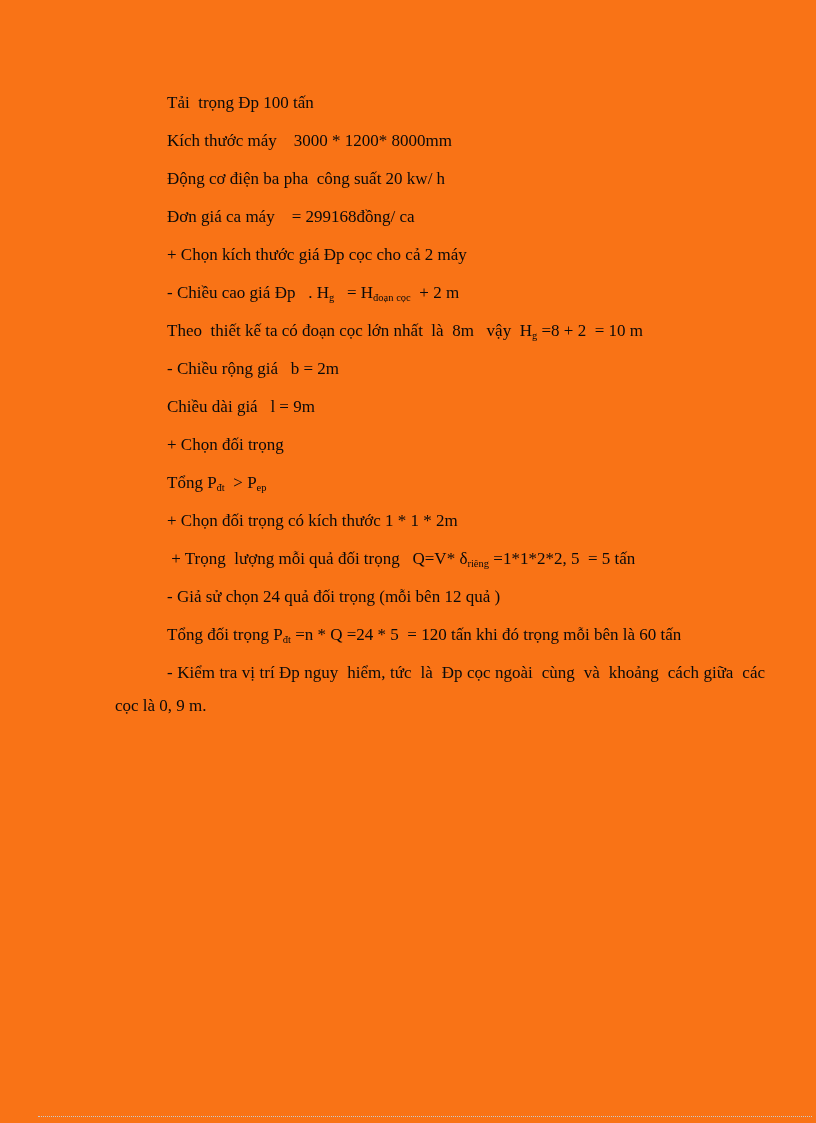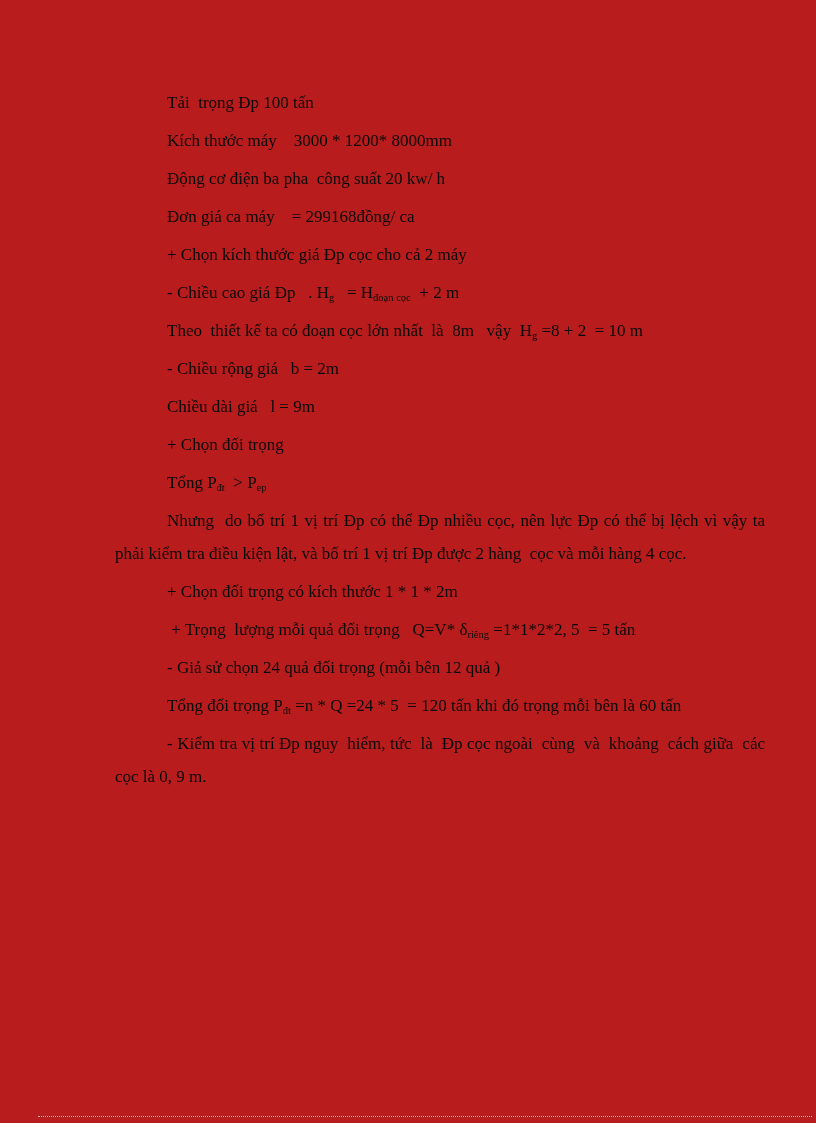--- a/index.html
+++ b/index.html
@@ -4,21 +4,21 @@
 <style>
   html, body {
     margin: 0;
     padding: 0;
     background: #ffffff;
   }
   .page {
     position: relative;
     width: 816px;
     height: 1123px;
-    background: #b91c1c;
+    background: #f97316;
     font-family: "Liberation Serif", "DejaVu Serif", serif;
     color: #0a0a0a;
     overflow: hidden;
   }
   .content {
     position: absolute;
     top: 84px;
     left: 115px;
     width: 650px;
     font-size: 17px;
@@ -86,21 +86,20 @@
       <p class="para tab"><span>Kích thước máy    3000 * 1200* 8000mm</span></p>
       <p class="para tab"><span>Động cơ điện ba pha  công suất 20 kw/ h</span></p>
       <p class="para tab"><span>Đơn giá ca máy    = 299168đồng/ ca</span></p>
       <p class="para tab"><span>+ Chọn kích thước giá Đp cọc cho cả 2 máy</span></p>
       <p class="para tab"><span>- Chiều cao giá Đp   . H</span><sub>g</sub><span>   = H</span><sub>đoạn cọc</sub><span>  + 2 m</span></p>
       <p class="para tab"><span>Theo  thiết kế ta có đoạn cọc lớn nhất  là  8m   vậy  H</span><sub>g</sub><span> =8 + 2  = 10 m</span></p>
       <p class="para tab"><span>- Chiều rộng giá   b = 2m</span></p>
       <p class="para tab"><span>Chiều dài giá   l = 9m</span></p>
       <p class="para tab"><span>+ Chọn đối trọng</span></p>
       <p class="para tab"><span>Tổng P</span><sub>đt</sub><span>  &gt; P</span><sub>ep</sub></p>
-      <p class="para justify"><span>Nhưng  do bố trí 1 vị trí Đp có thể Đp nhiều cọc, nên lực Đp có thể bị lệch vì vậy ta phải kiểm tra điều kiện lật, và bố trí 1 vị trí Đp được 2 hàng  cọc và mỗi hàng 4 cọc.</span></p>
       <p class="para tab"><span>+ Chọn đối trọng có kích thước 1 * 1 * 2m</span></p>
       <p class="para tab"><span> + Trọng  lượng mỗi quả đối trọng   Q=V* δ</span><sub>riêng</sub><span> =1*1*2*2, 5  = 5 tấn</span></p>
       <p class="para tab"><span>- Giả sử chọn 24 quả đối trọng (mỗi bên 12 quả )</span></p>
       <p class="para tab"><span>Tổng đối trọng P</span><sub>đt</sub><span> =n * Q =24 * 5  = 120 tấn khi đó trọng mỗi bên là 60 tấn</span></p>
       <p class="para justify"><span>- Kiểm tra vị trí Đp nguy  hiểm, tức  là  Đp cọc ngoài  cùng  và  khoảng  cách giữa  các cọc là 0, 9 m.</span></p>
     </div>
 
 
   <div class="bottom-dotted"></div>
 

